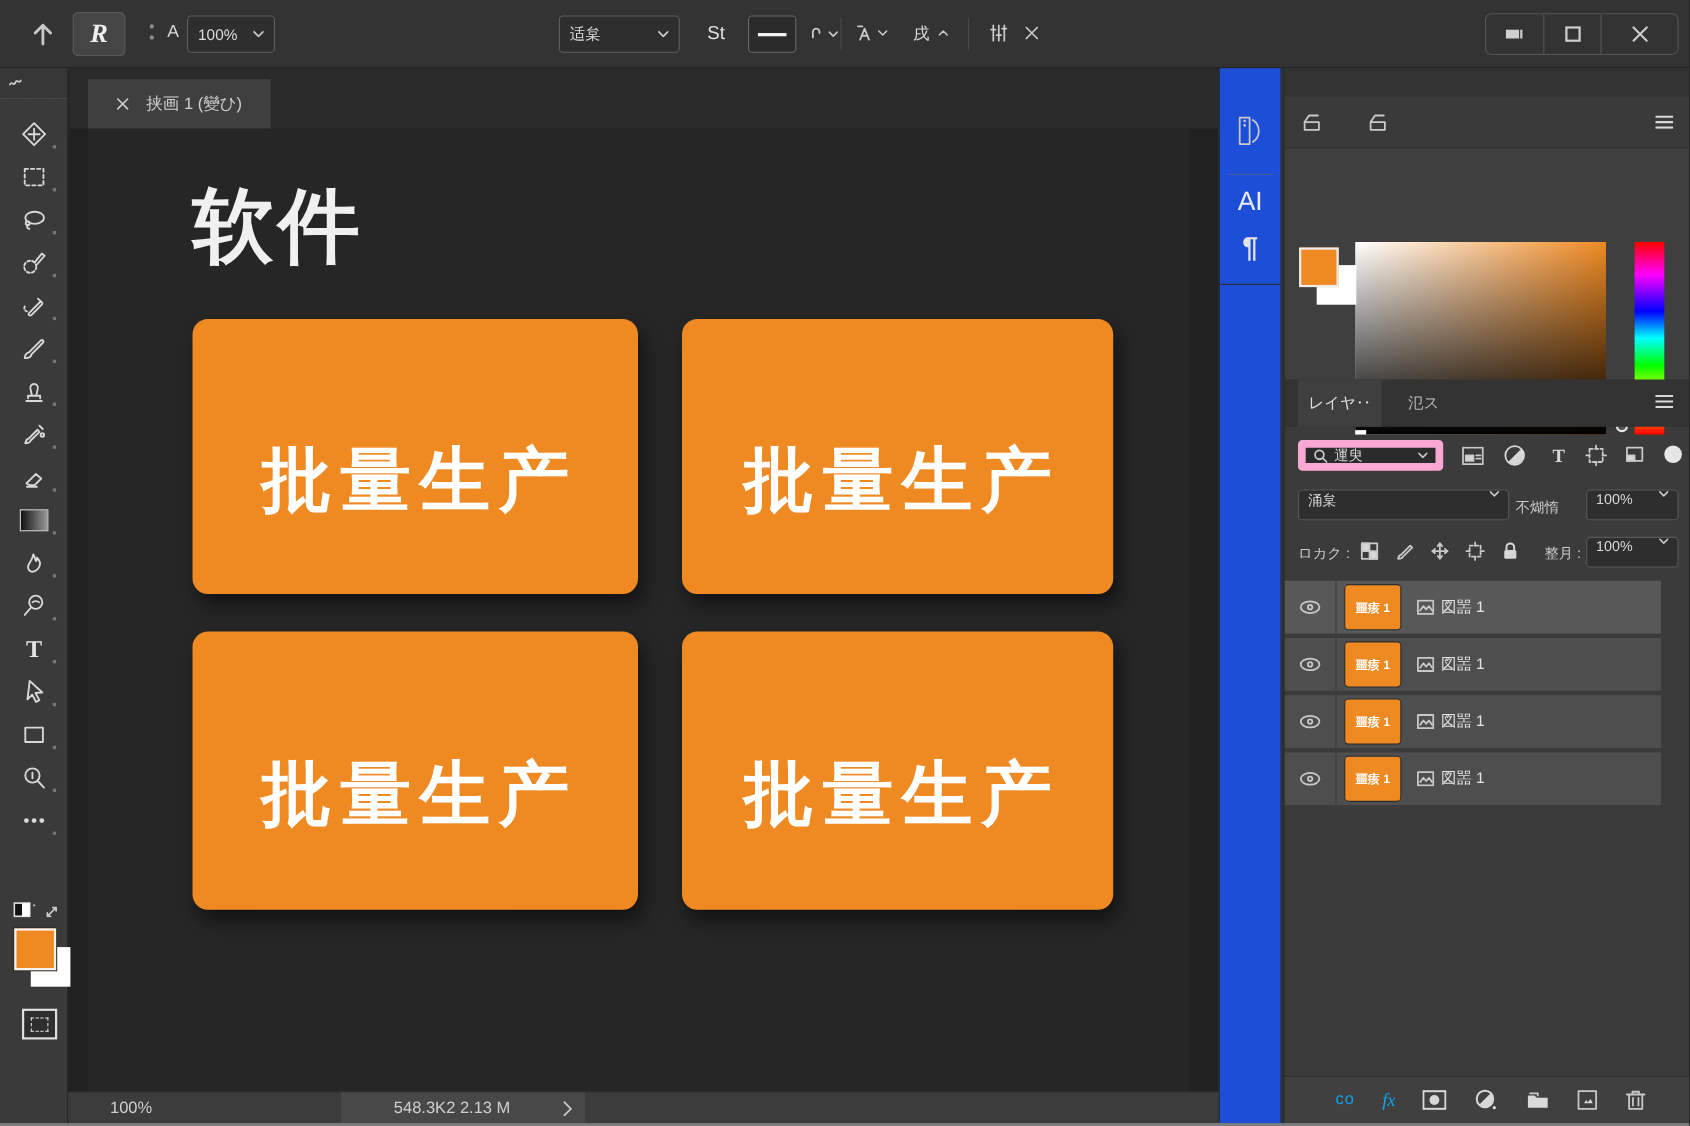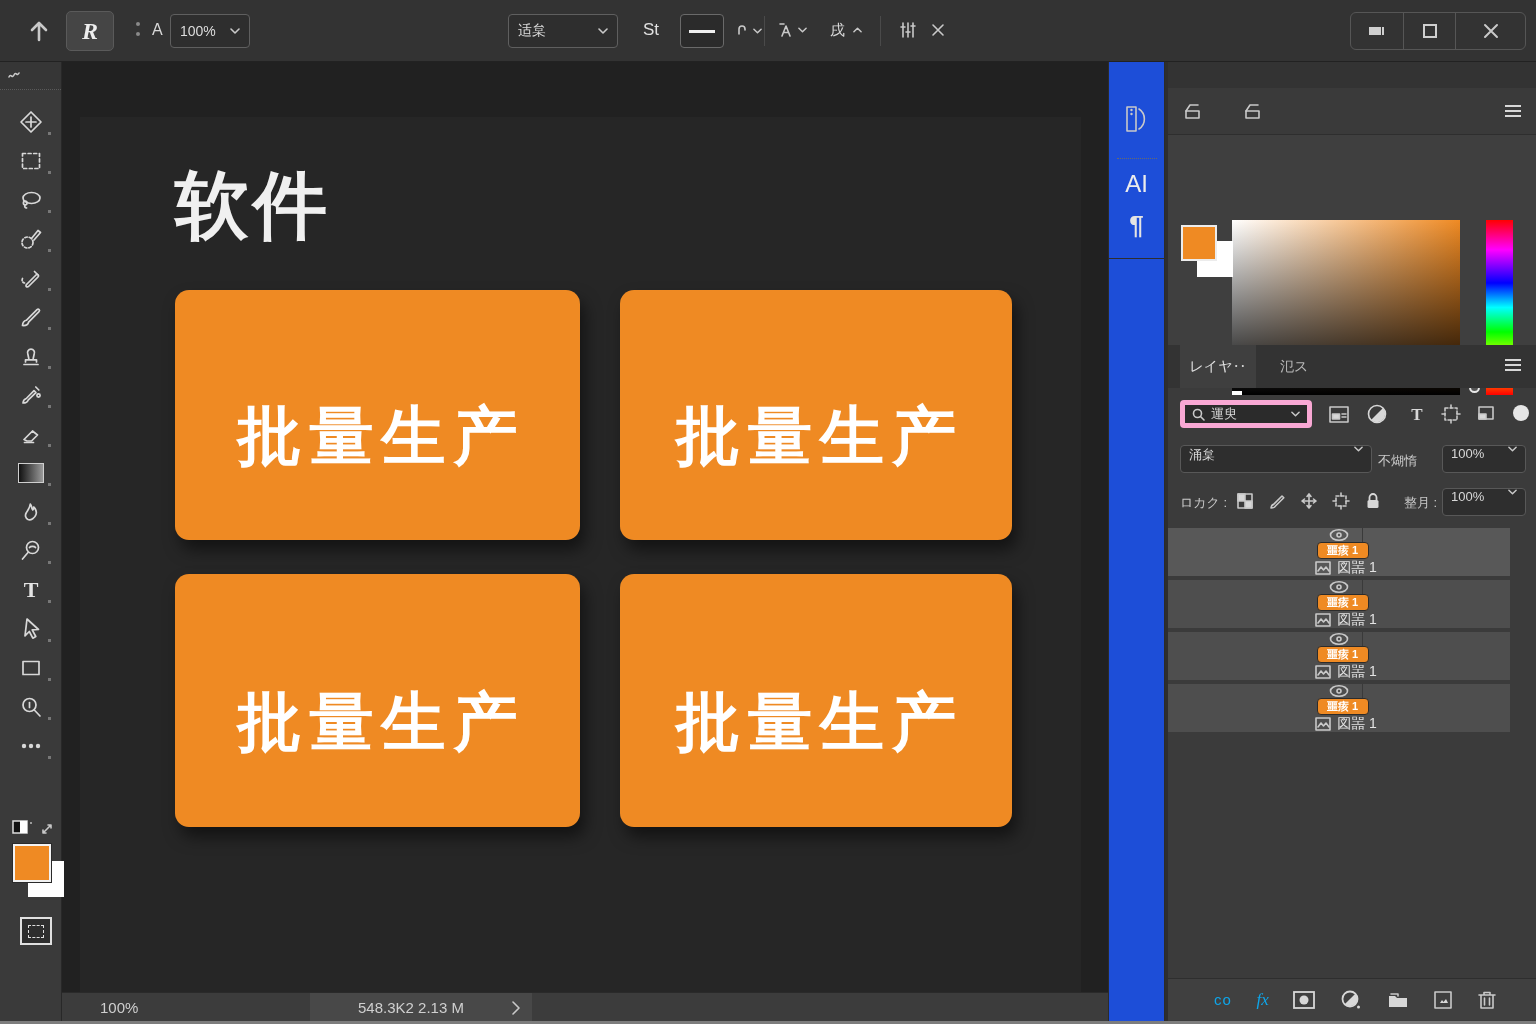--- a/index.html
+++ b/index.html
@@ -65,27 +65,27 @@
   .sv-box { position:absolute; left:64px; top:85px; width:228px; height:175px; cursor:crosshair;
             background:linear-gradient(to top, #000, rgba(0,0,0,0)), linear-gradient(to right, #fff, #EF8A23); }
   .sv-mark { position:absolute; left:64px; top:256px; width:10px; height:4px; background:#fff; }
   .hue-bar { position:absolute; left:318px; top:85px; width:27px; height:175px; cursor:pointer;
              background:linear-gradient(to bottom,#ff0000 0%,#ff00ff 17%,#0000ff 36%,#00ffff 50%,#00ff00 64%,#ffff00 81%,#ff8000 91%,#ff0000 100%); }
   .hue-mark { position:absolute; left:301px; top:247px; width:11px; height:11px; border:2px solid #e8e8e8; border-radius:50%; background:#555; cursor:pointer; }
 
   .lp-tabs { position:relative; height:43px; background:#333; }
   .lp-tab-active { position:absolute; left:12px; top:0; width:76px; height:43px; background:#3f3f3f; display:flex; align-items:center; justify-content:center; font-size:14px; color:#e0e0e0; cursor:pointer; }
   .lp-tab { position:absolute; left:100px; top:0; height:43px; display:flex; align-items:center; padding:0 12px; font-size:14px; color:#b8b8b8; cursor:pointer; }
-  .searchbox { position:absolute; left:12px; width:132px; height:28px; background:#2b2b2b; border:5px solid #f9a8d4; border-radius:4px; display:flex; align-items:center; padding:0 7px; gap:6px; font-size:13px; color:#d8d8d8; cursor:text; }
+  .searchbox { position:absolute; left:12px; width:132px; height:28px; background:#2b2b2b; border:7px solid #f9a8d4; border-radius:4px; display:flex; align-items:center; padding:0 7px; gap:6px; font-size:13px; color:#d8d8d8; cursor:text; }
   .searchbox .sv { flex:1; }
   .fic { background:none; border:none; cursor:pointer; position:absolute; display:flex; align-items:center; justify-content:center; }
   .selbox { background:#2e2e2e; border:1px solid #585858; border-radius:4px; display:flex; align-items:flex-start; justify-content:space-between; padding:0 8px; font-size:13px; color:#d8d8d8; position:absolute; height:28px; cursor:pointer; }
   .plabel { position:absolute; font-size:13px; color:#c9c9c9; }
 
-  .layer-row { position:absolute; left:0; width:342px; height:48px; background:#4e4e4e; display:flex; align-items:center; cursor:pointer;flex-direction:column; }
+  .layer-row { position:absolute; left:0; width:342px; height:48px; background:#4e4e4e; display:flex; align-items:center; cursor:pointer; }
   .layer-row.sel { background:#585858; }
   .eye-cell { width:47px; height:100%; display:flex; align-items:center; justify-content:center; border-right:1px solid #3a3a3a; cursor:pointer; }
   .thumb { width:52px; height:42px; background:#EF8A23; border:1px solid #2c2c2c; border-radius:4px; margin-left:7px; display:flex; align-items:center; justify-content:center; font-size:11px; font-weight:bold; color:#fff; }
   .lname { margin-left:14px; font-size:14px; color:#e3e3e3; display:flex; align-items:center; gap:6px; }
   .lp-footer { position:absolute; left:0; right:0; top:916px; height:42px; background:#404040; border-top:1px solid #2e2e2e; display:flex; align-items:center; justify-content:space-between; padding:0 40px 0 46px; }
   .lp-footer button { background:none; border:none; color:#0ea5e9; cursor:pointer; display:flex; align-items:center; }
   .fx-t { font-style:italic; font-size:17px; font-family:"Liberation Serif", serif; }
   .co-t { font-size:15px; letter-spacing:1px; }
 
   .bottom-strip { position:absolute; left:0; bottom:0; width:1536px; height:3px; background:#7d7d7d; }
@@ -299,20 +299,28 @@
         </svg>
     </button>
     <div class="fg-big"></div>
     <div class="bg-big"></div>
     <button class="mask-btn">
         <i></i>
       </button>
   </div>
 
   <div class="workspace">
+    <div class="tabbar">
+      <div class="doc-tab">
+        <svg class="chsvg" width="11" height="11" viewBox="0 0 11 11">
+            <path d="M1 1l9 9M10 1l-9 9"></path>
+          </svg>
+        <span>挟画 1 (變ひ)</span>
+      </div>
+    </div>
     <div class="canvas">
       <div class="canvas-heading">软件</div>
       <div class="card" style="left:95px; top:173px; width:405px; height:250px;">
           <span>批量生产</span>
         </div>
       <div class="card" style="left:540px; top:173px; width:392px; height:250px;">
           <span>批量生产</span>
         </div>
       <div class="card" style="left:95px; top:457px; width:405px; height:253px;">
           <span>批量生产</span>

